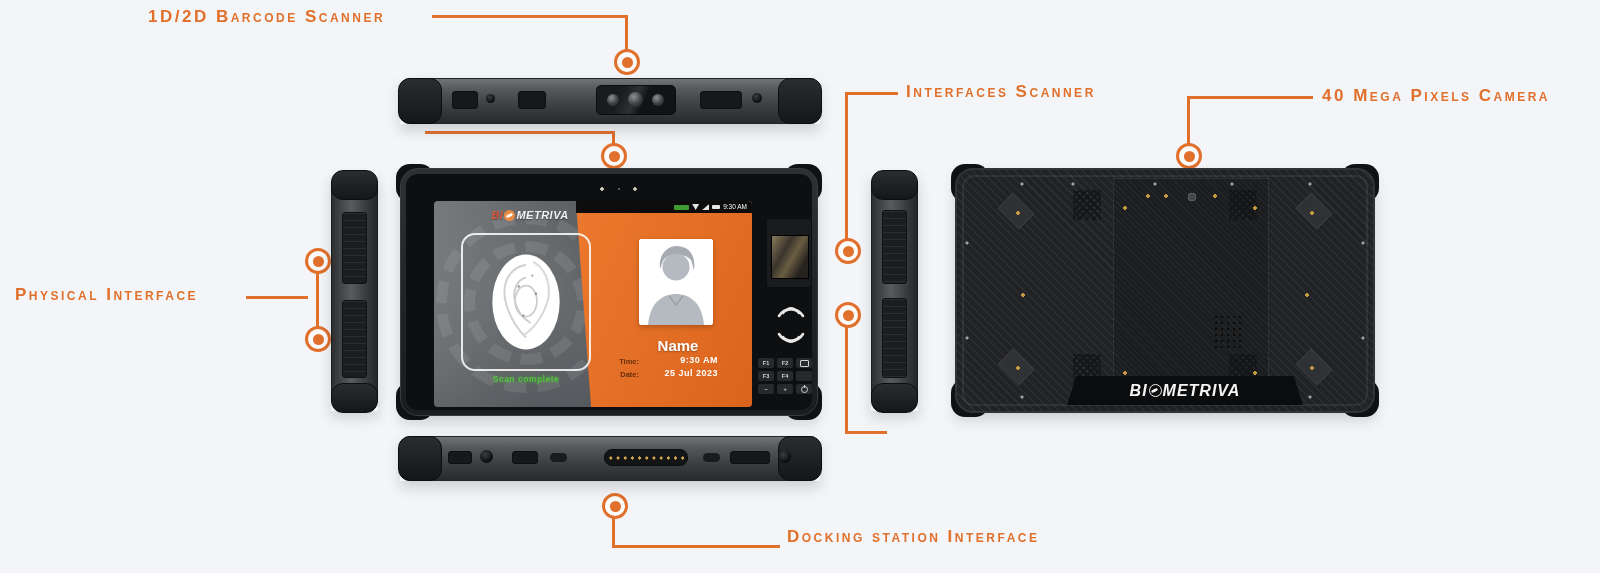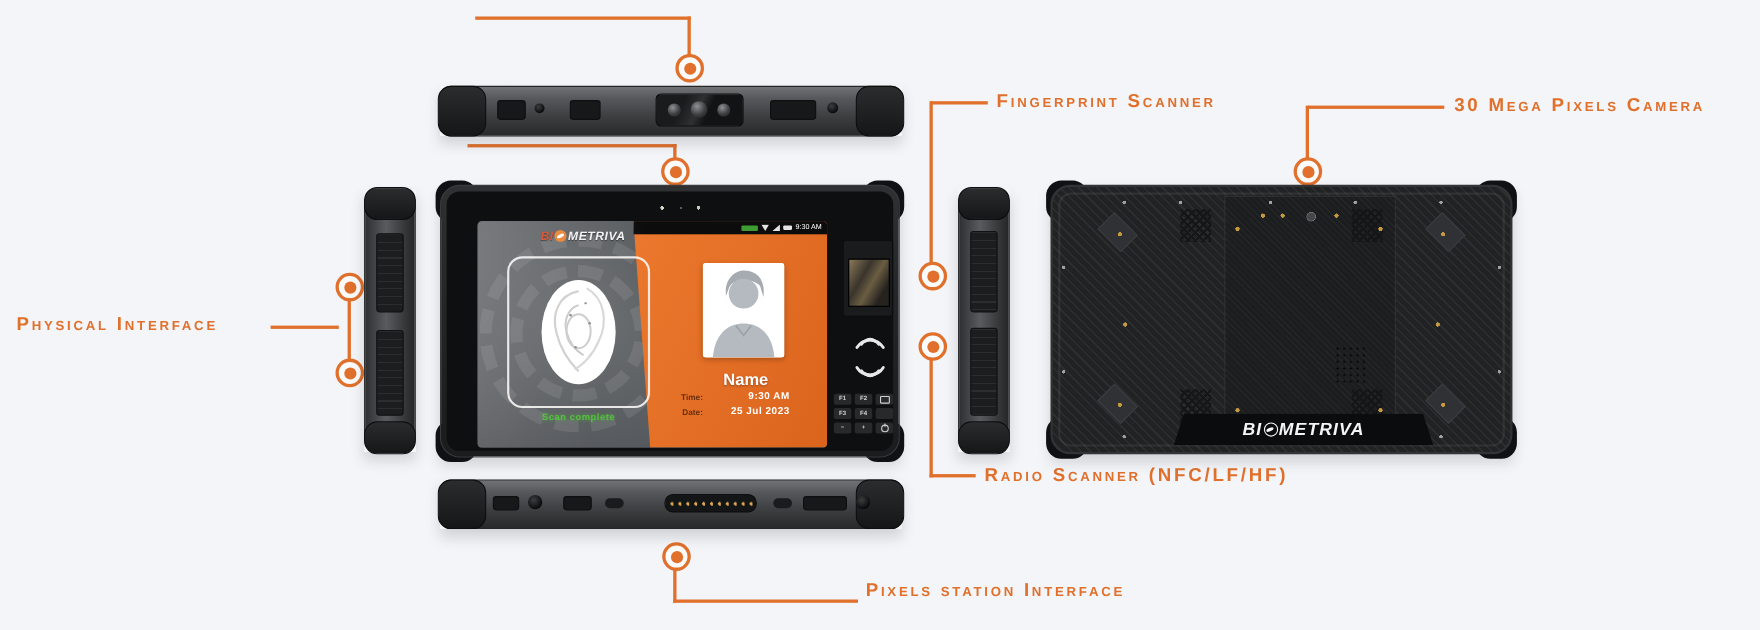--- a/index.html
+++ b/index.html
@@ -162,50 +162,50 @@
   .bswoosh{display:inline-block;width:13px;height:13px;border-radius:50%;background:#0b0c0e;
     border:1.5px solid #f4f4f4;position:relative;margin:0 1px;vertical-align:-2px;box-sizing:border-box;}
   .bswoosh::after{content:"";position:absolute;left:1.5px;top:4px;width:7px;height:3px;background:#f4f4f4;
     border-radius:50%/60%;transform:rotate(-25deg);}
 </style>
 </head>
 <body>
 
 <div class="stage">
 
+  <div class="callout-label" style="left:148px;top:8px;">1D/2D Barcode Scanner</div>
   <div class="cline" style="left:432px;top:15px;width:196px;height:3px;"></div>
   <div class="cline" style="left:625px;top:15px;width:3px;height:36px;"></div>
   <div class="marker" style="left:614px;top:49px;"></div>
 
   <div class="cline" style="left:425px;top:131px;width:190px;height:3px;"></div>
   <div class="cline" style="left:612px;top:131px;width:3px;height:14px;"></div>
   <div class="marker" style="left:601px;top:143px;"></div>
 
   <div class="callout-label" style="left:15px;top:286px;">Physical Interface</div>
   <div class="cline" style="left:246px;top:296px;width:62px;height:3px;"></div>
   <div class="cline" style="left:316px;top:270px;width:3px;height:58px;"></div>
   <div class="marker" style="left:305px;top:248px;"></div>
   <div class="marker" style="left:305px;top:326px;"></div>
 
-  <div class="callout-label" style="left:906px;top:83px;">Fingerprint Scanner</div>
+  <div class="callout-label" style="left:906px;top:83px;">Interfaces Scanner</div>
   <div class="cline" style="left:846px;top:92px;width:52px;height:3px;"></div>
   <div class="cline" style="left:845px;top:92px;width:3px;height:148px;"></div>
   <div class="marker" style="left:835px;top:238px;"></div>
 
-  <div class="callout-label" style="left:1322px;top:87px;">30 Mega Pixels Camera</div>
+  <div class="callout-label" style="left:1322px;top:87px;">40 Mega Pixels Camera</div>
   <div class="cline" style="left:1189px;top:96px;width:124px;height:3px;"></div>
   <div class="cline" style="left:1187px;top:96px;width:3px;height:49px;"></div>
   <div class="marker" style="left:1176px;top:143px;"></div>
 
-  <div class="callout-label" style="left:895px;top:423px;">Radio Scanner (NFC/LF/HF)</div>
   <div class="cline" style="left:845px;top:326px;width:3px;height:108px;"></div>
   <div class="cline" style="left:845px;top:431px;width:42px;height:3px;"></div>
   <div class="marker" style="left:835px;top:302px;"></div>
 
-  <div class="callout-label" style="left:787px;top:528px;">Pixels station Interface</div>
+  <div class="callout-label" style="left:787px;top:528px;">Docking station Interface</div>
   <div class="cline" style="left:612px;top:517px;width:3px;height:31px;"></div>
   <div class="cline" style="left:612px;top:545px;width:168px;height:3px;"></div>
   <div class="marker" style="left:602px;top:493px;"></div>
 
   <div class="device top-edge">
     <div class="edge-body"></div>
     <div class="bumper" style="left:-2px;top:0;width:44px;height:46px;"></div>
     <div class="bumper" style="right:-2px;top:0;width:44px;height:46px;"></div>
     <div class="slot" style="left:52px;top:13px;width:26px;height:18px;"></div>
     <div class="hole" style="left:86px;top:16px;width:9px;height:9px;"></div>

